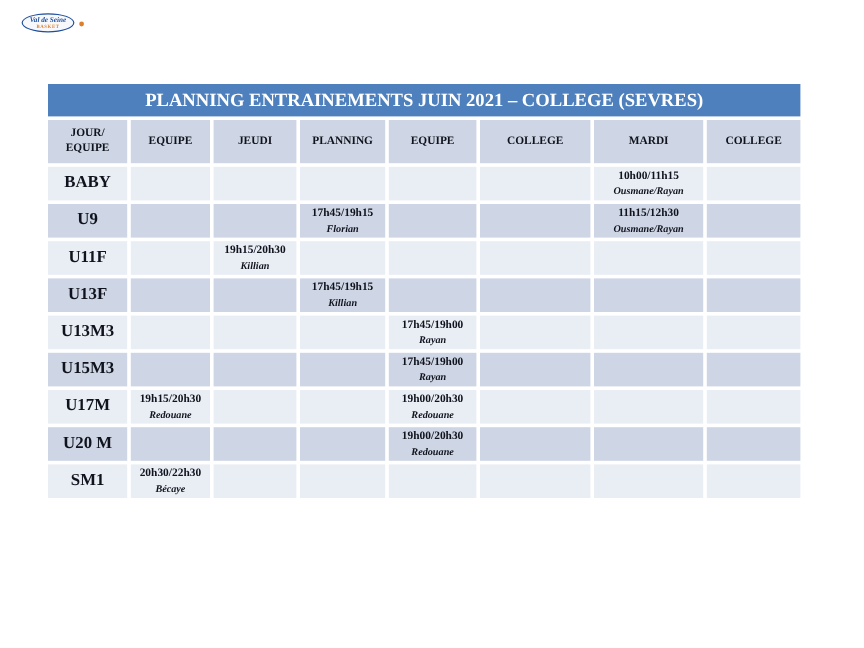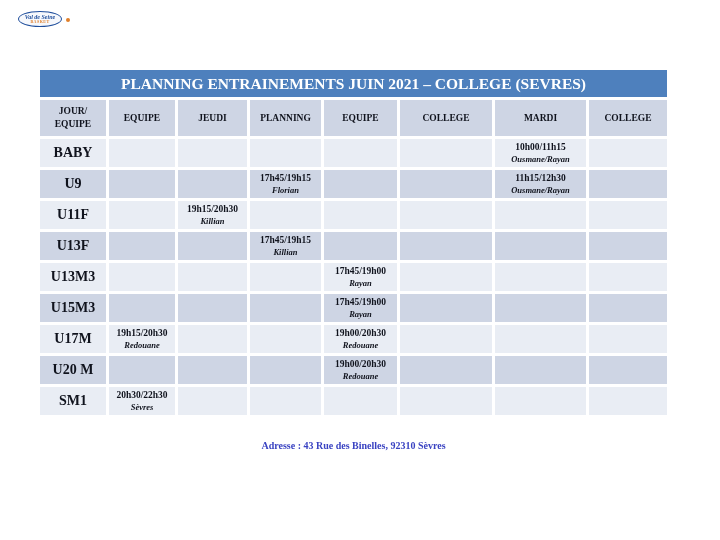--- a/index.html
+++ b/index.html
@@ -352,21 +352,21 @@
           </td>
           <td>
             <span class="time"></span>
             <span class="coach"></span>
           </td>
         </tr>
         <tr class="band-light">
     <th class="team">SM1</th>
   <td>
             <span class="time">20h30/22h30</span>
-            <span class="coach">Sèvres</span>
+            <span class="coach">Bécaye</span>
           </td>
           <td>
             <span class="time"></span>
             <span class="coach"></span>
           </td>
           <td>
             <span class="time"></span>
             <span class="coach"></span>
           </td>
           <td>
@@ -382,15 +382,14 @@
             <span class="coach"></span>
           </td>
           <td>
             <span class="time"></span>
             <span class="coach"></span>
           </td>
         </tr>
       </tbody>
   </table>
 
-  <div class="footer">Adresse : 43 Rue des Binelles, 92310 Sèvres</div>
 
 </div>
 
 </body></html>

